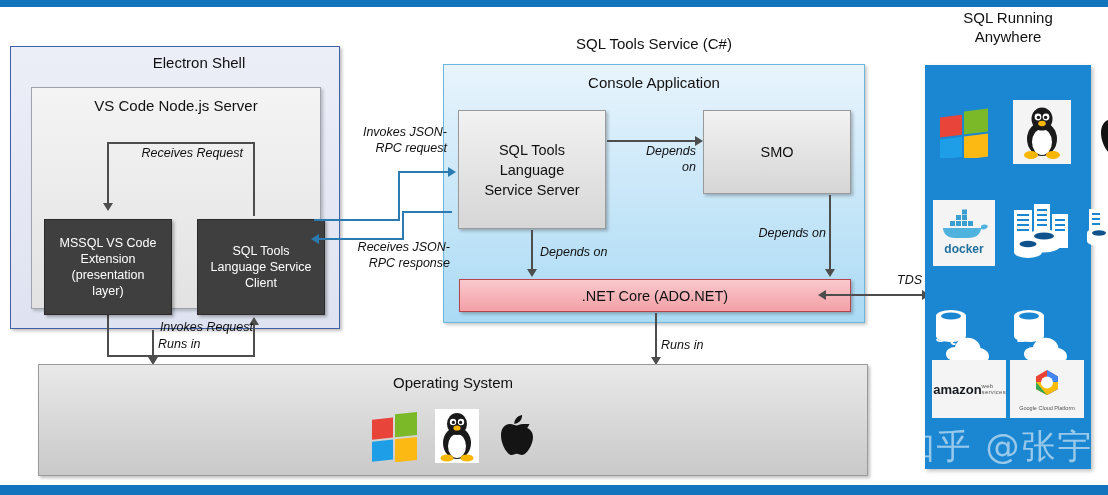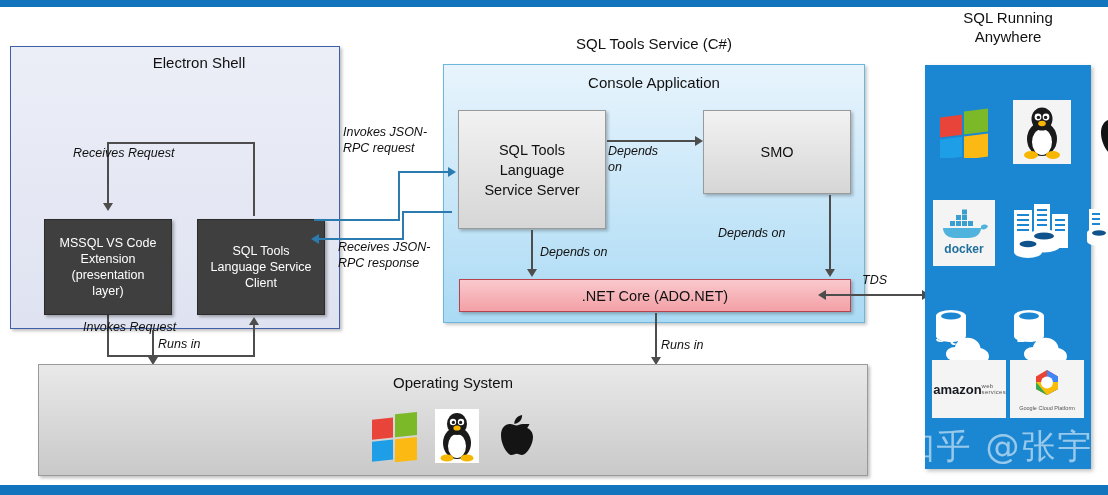--- a/index.html
+++ b/index.html
@@ -117,21 +117,21 @@
   .ahead { position:absolute; width:0; height:0; }
   .ah-down  { border-left:5px solid transparent; border-right:5px solid transparent; border-top:8px solid #4d4d4d; }
   .ah-up    { border-left:5px solid transparent; border-right:5px solid transparent; border-bottom:8px solid #4d4d4d; }
   .ah-right { border-top:5px solid transparent; border-bottom:5px solid transparent; border-left:8px solid #4d4d4d; }
   .ah-left  { border-top:5px solid transparent; border-bottom:5px solid transparent; border-right:8px solid #4d4d4d; }
   .ah-right-b { border-top:5px solid transparent; border-bottom:5px solid transparent; border-left:8px solid #2b7bb0; }
   .ah-left-b  { border-top:5px solid transparent; border-bottom:5px solid transparent; border-right:8px solid #2b7bb0; }
 
   .edge-lbl {
     position:absolute; font-style:italic; font-size:12.5px; line-height:16px;
-    color:#111; text-align:left; white-space:pre-line;
+    color:#111; text-align:right; white-space:pre-line;
   }
 
   .watermark {
     position:absolute; left:892px; top:424px; width:210px;
     font-size:34px; color:rgba(255,255,255,.55);
     letter-spacing:2px; font-family:"DejaVu Sans", sans-serif;
     pointer-events:none;
     text-align:center;
   }
 </style>
@@ -143,20 +143,23 @@
   <div class="rule-top"></div>
   <div class="rule-bottom"></div>
 
   <div class="grp-title" style="left:925px; top:8px; width:166px;">SQL Running
 Anywhere</div>
   <div class="grp-title" style="left:443px; top:34px; width:422px;">SQL Tools Service (C#)</div>
 
   <div class="electron">
     <div class="electron-label">Electron Shell</div>
 
+    <div class="nodeserver">
+      <div class="nodeserver-label">VS Code Node.js Server</div>
+    </div>
 
     <div class="ln ln-v" style="left:242px; top:95px; height:74px;"></div>
     <div class="ln ln-h" style="left:96px; top:95px; width:148px;"></div>
     <div class="ln ln-v" style="left:96px; top:95px; height:62px;"></div>
     <div class="ahead ah-down" style="left:92px; top:156px;"></div>
     <div class="edge-lbl" style="left:62px; top:98px; width:170px;">Receives Request</div>
 
     <div class="ln ln-v" style="left:96px; top:268px; height:42px;"></div>
     <div class="ln ln-h" style="left:96px; top:308px; width:148px;"></div>
     <div class="ln ln-v" style="left:242px; top:278px; height:31px;"></div>

